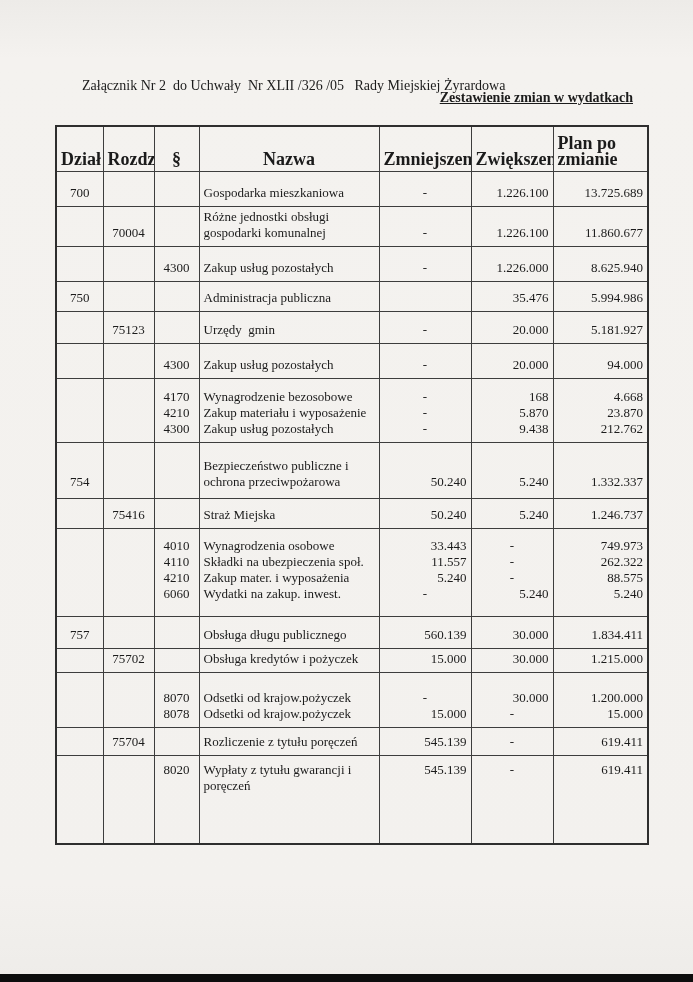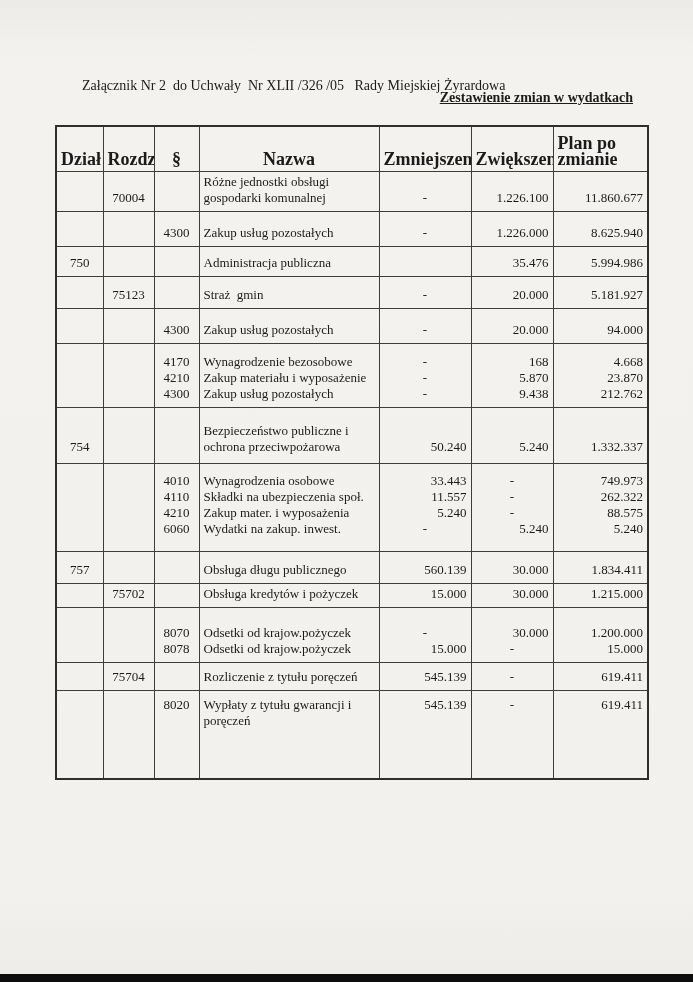--- a/index.html
+++ b/index.html
@@ -84,20 +84,35 @@
       <th>Dział</th>
       <th>Rozdz.</th>
       <th>§</th>
       <th>Nazwa</th>
       <th>Zmniejszenia</th>
       <th>Zwiększenia</th>
       <th class="h-plan">Plan po zmianie</th>
     </tr>
   </thead>
   <tbody id="budget-body">
+      <tr class="r1">
+        <td class="c-dzial">700</td>
+        <td class="c-rozdz"></td>
+        <td class="c-par"></td>
+        <td class="c-nazwa"><div class="line">Gospodarka mieszkaniowa</div></td>
+        <td class="c-num">
+          <div class="line dash">-</div>
+        </td>
+        <td class="c-num">
+          <div class="line num">1.226.100</div>
+        </td>
+        <td class="c-num">
+          <div class="line num">13.725.689</div>
+        </td>
+      </tr>
       <tr class="r2">
         <td class="c-dzial"></td>
         <td class="c-rozdz">70004</td>
         <td class="c-par"></td>
         <td class="c-nazwa"><div class="line">Różne jednostki obsługi gospodarki komunalnej</div></td>
         <td class="c-num">
           <div class="line dash">-</div>
         </td>
         <td class="c-num">
           <div class="line num">1.226.100</div>
@@ -135,21 +150,21 @@
           <div class="line num">35.476</div>
         </td>
         <td class="c-num">
           <div class="line num">5.994.986</div>
         </td>
       </tr>
       <tr class="r5">
         <td class="c-dzial"></td>
         <td class="c-rozdz">75123</td>
         <td class="c-par"></td>
-        <td class="c-nazwa"><div class="line">Straż  gmin</div></td>
+        <td class="c-nazwa"><div class="line">Urzędy  gmin</div></td>
         <td class="c-num">
           <div class="line dash">-</div>
         </td>
         <td class="c-num">
           <div class="line num">20.000</div>
         </td>
         <td class="c-num">
           <div class="line num">5.181.927</div>
         </td>
       </tr>
@@ -201,20 +216,35 @@
         <td class="c-par"></td>
         <td class="c-nazwa"><div class="line">Bezpieczeństwo publiczne i ochrona przeciwpożarowa</div></td>
         <td class="c-num">
           <div class="line num">50.240</div>
         </td>
         <td class="c-num">
           <div class="line num">5.240</div>
         </td>
         <td class="c-num">
           <div class="line num">1.332.337</div>
+        </td>
+      </tr>
+      <tr class="r10">
+        <td class="c-dzial"></td>
+        <td class="c-rozdz">75416</td>
+        <td class="c-par"></td>
+        <td class="c-nazwa"><div class="line">Straż Miejska</div></td>
+        <td class="c-num">
+          <div class="line num">50.240</div>
+        </td>
+        <td class="c-num">
+          <div class="line num">5.240</div>
+        </td>
+        <td class="c-num">
+          <div class="line num">1.246.737</div>
         </td>
       </tr>
       <tr class="r11">
         <td class="c-dzial"></td>
         <td class="c-rozdz"></td>
         <td class="c-par">
           <div class="line">4010</div>
           <div class="line">4110</div>
           <div class="line">4210</div>
           <div class="line">6060</div>

